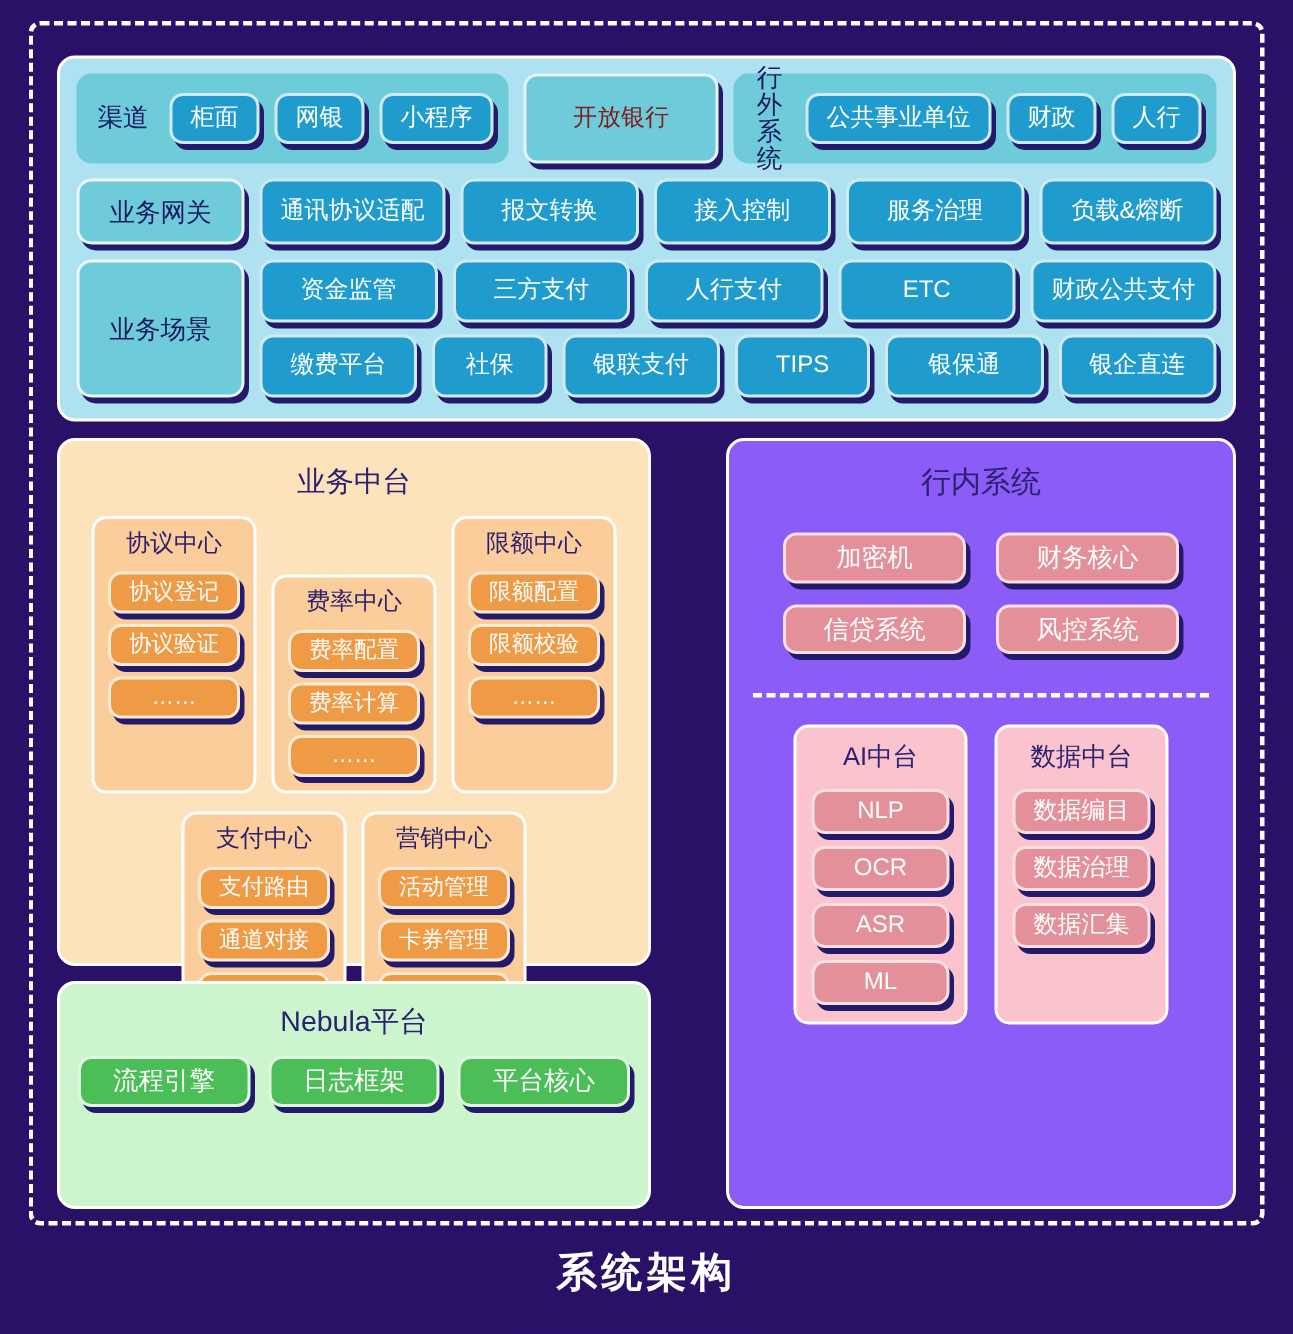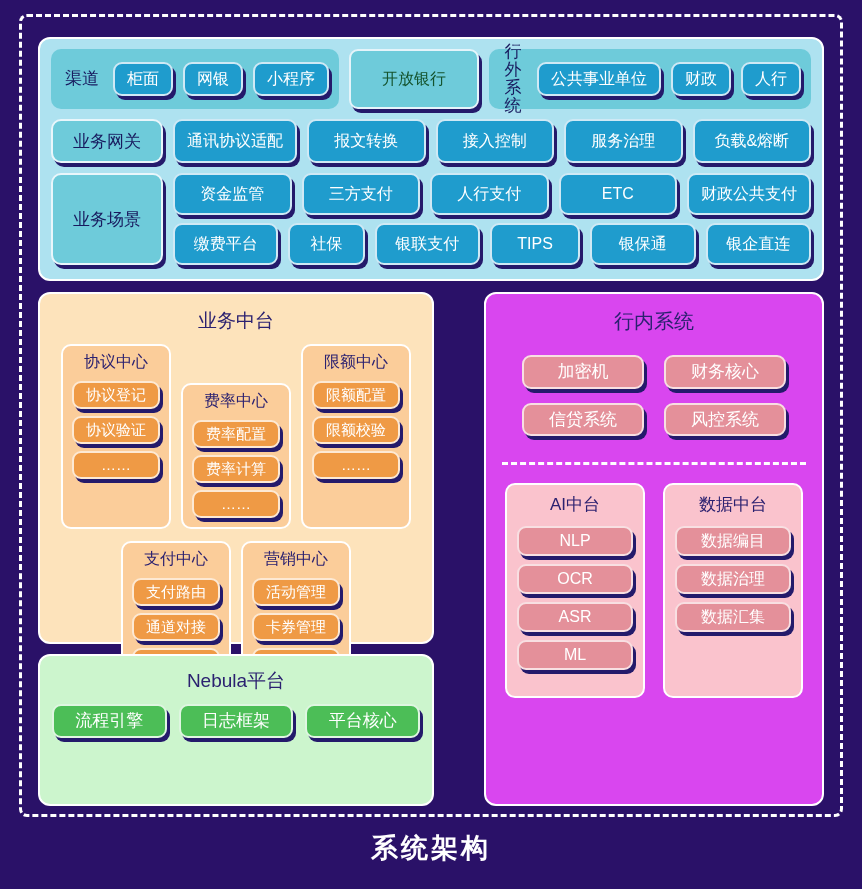--- a/index.html
+++ b/index.html
@@ -44,21 +44,21 @@
     color:#181a5e;font-size:17px;white-space:pre-line;text-align:center;
     line-height:1.05;padding:0 4px;
   }
   .btn-blue{
     background:#1f9ccd;color:#ffffff;
     border:2px solid #cfe9f5;
     box-shadow:3px 4px 0 #241a6b;
     padding:6px 12px;min-height:32px;
   }
   .btn-cyan{
-    background:#6ecbda;color:#14532d;
+    background:#6ecbda;color:#7f1d1d;
     border:2px solid #e5f4fa;
     box-shadow:3px 4px 0 #241a6b;
     padding:6px 14px;min-height:34px;
   }
   .row1{display:flex;gap:10px;align-items:stretch;height:60px;}
   .row2{display:flex;gap:10px;align-items:stretch;height:44px;margin-top:10px;}
   .row3{display:flex;gap:10px;align-items:stretch;height:92px;margin-top:10px;}
   .side-label{
     background:#6ecbda;color:#181a5e;border:2px solid #e9f6fb;
     border-radius:10px;box-shadow:3px 4px 0 #241a6b;
@@ -102,36 +102,36 @@
   .nebula-row{display:flex;gap:12px;margin-top:8px;}
   .btn-green{
     background:#4cbe57;color:#ffffff;border:2px solid #dff6e1;
     box-shadow:3px 4px 0 #241a6b;
     flex:1;min-height:34px;padding:4px 6px;font-size:17px;
   }
 
   
   .sec-inbank{
     position:absolute;left:484px;top:292px;width:340px;height:514px;
-    background:#d946ef;border:2px solid #ffffff;border-radius:12px;
+    background:#8b5cf6;border:2px solid #ffffff;border-radius:12px;
     box-sizing:border-box;padding:10px 12px;
   }
   .inbank-grid{display:flex;flex-wrap:wrap;gap:14px 20px;justify-content:center;margin-top:20px;}
   .btn-pink{
     background:#e4909a;color:#ffffff;border:2px solid #f8dfe2;
     box-shadow:3px 4px 0 #241a6b;
     min-height:33px;padding:5px 10px;font-size:17px;width:122px;
   }
   .pink-divider{
     margin:26px 4px 18px;border-top:3px dashed #ffffff;height:0;
   }
   .mid-cards{display:flex;gap:18px;justify-content:center;}
   .mid-card{
     background:#fac3cd;border:2px solid #ffffff;border-radius:10px;
-    box-sizing:border-box;padding:8px 10px 26px;width:140px;
+    box-sizing:border-box;padding:8px 10px 11px;width:116px;
     display:flex;flex-direction:column;align-items:center;gap:8px;
   }
   .mid-card-title{color:#2b2170;font-size:17px;margin-bottom:2px;}
   .btn-pink-sm{
     background:#e4909a;color:#ffffff;border:2px solid #f8dfe2;
     box-shadow:3px 4px 0 #241a6b;
     width:100%;min-height:30px;padding:3px 6px;font-size:16px;
   }
 </style>
 </head>

